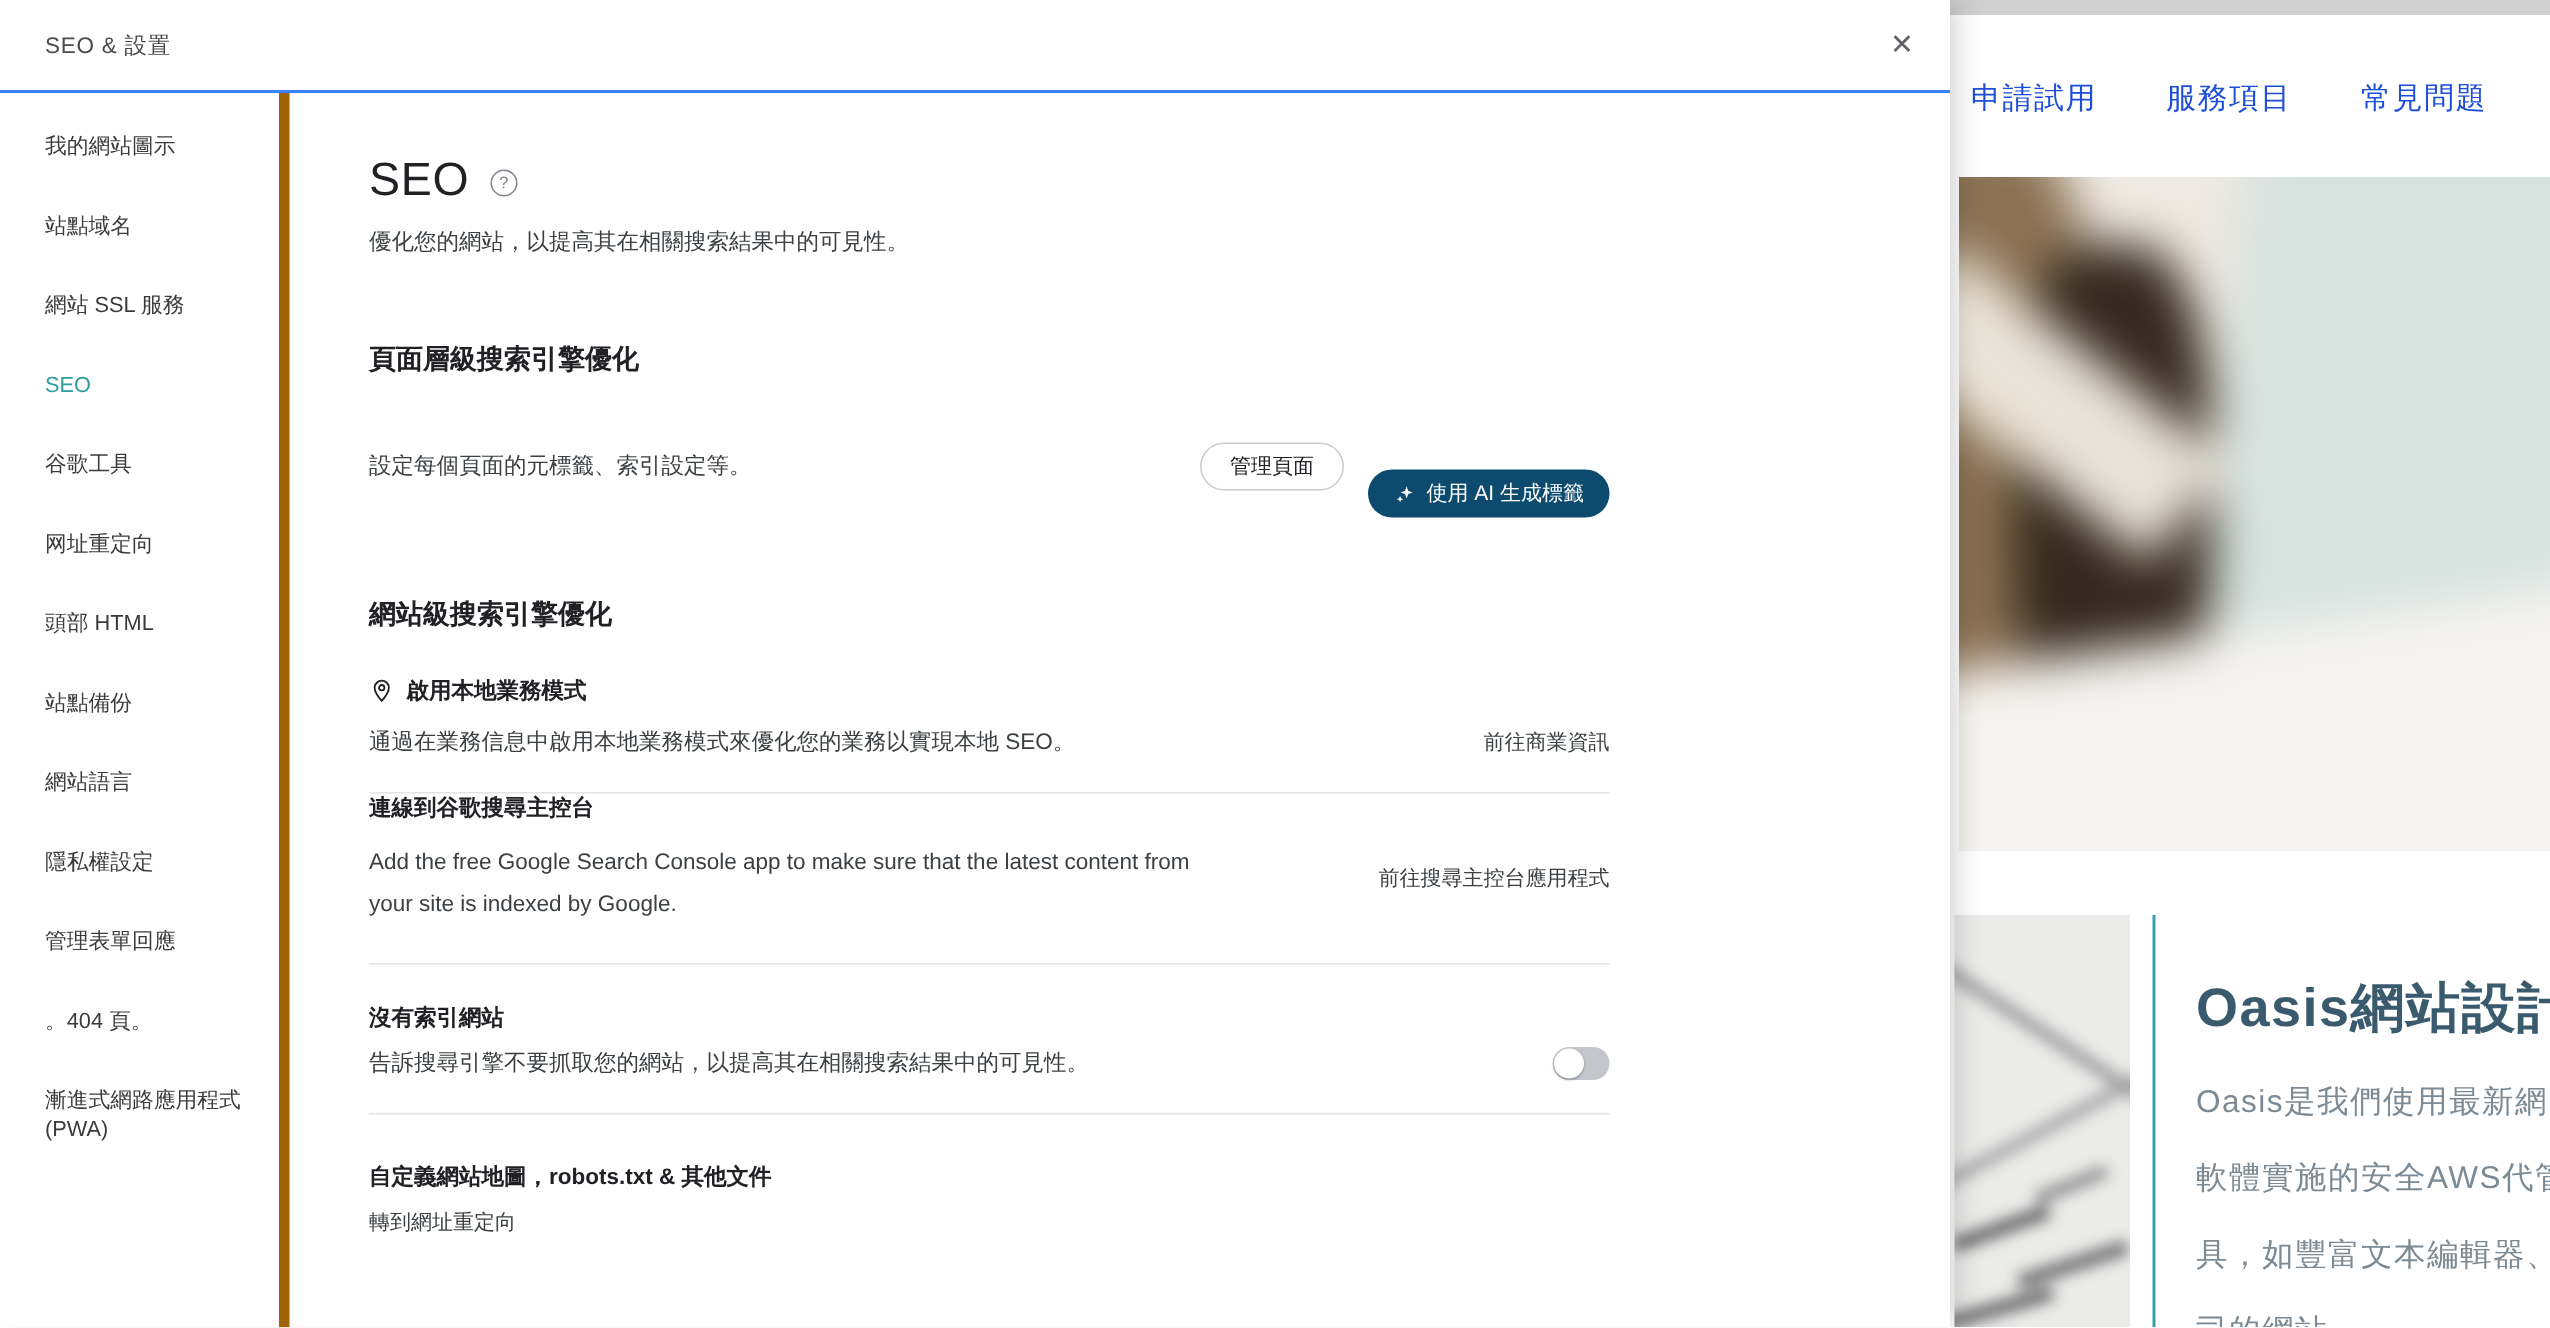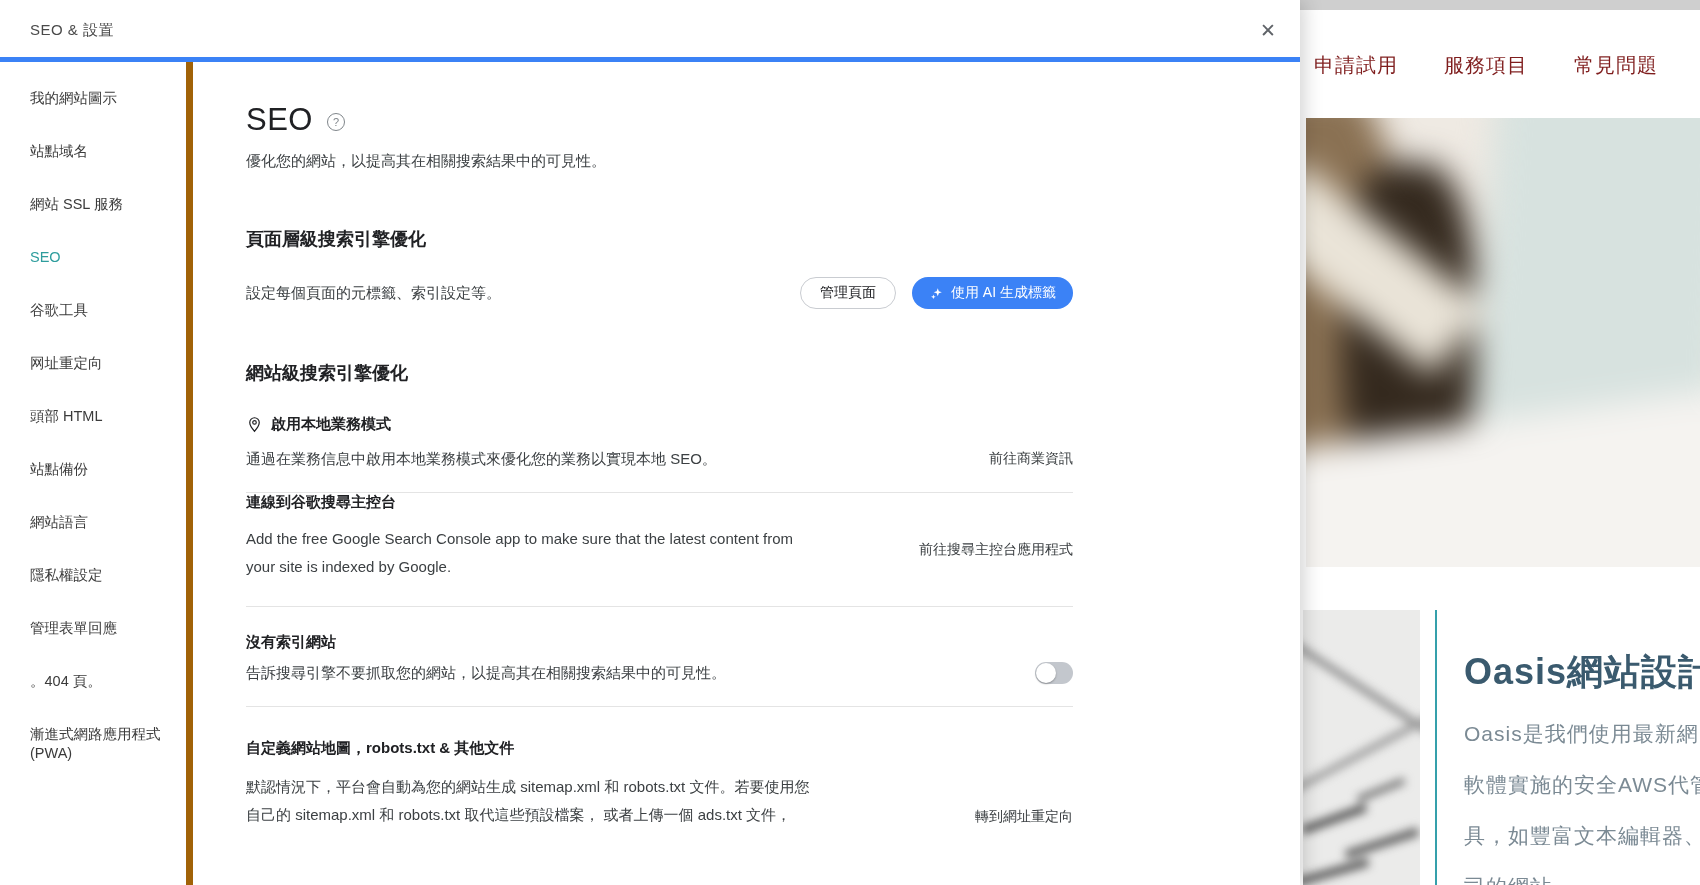--- a/index.html
+++ b/index.html
@@ -4,21 +4,21 @@
 <style>
   * { margin:0; padding:0; box-sizing:border-box; }
   html,body { width:1700px; height:885px; overflow:hidden; }
   body { font-family:"Liberation Sans","DejaVu Sans",sans-serif; background:#fff; }
   .stage { position:relative; width:1700px; height:885px; overflow:hidden; background:#fff; }
 
   
   .bg-page { position:absolute; left:1300px; top:0; width:400px; height:885px; background:#fff; overflow:hidden; }
   .bg-topstrip { position:absolute; left:0; top:0; width:400px; height:10px; background:#cfcfcf; }
   .bg-nav { position:absolute; left:14px; top:52px; width:420px; display:flex; gap:46px; white-space:nowrap; }
-  .bg-nav-item { font-size:20px; color:#7f1d1d; letter-spacing:1px; }
+  .bg-nav-item { font-size:20px; color:#1d4ed8; letter-spacing:1px; }
 
   .hero { position:absolute; left:6px; top:118px; width:394px; height:449px; overflow:hidden; background:#efeae3; }
   .hero-blur { position:absolute; left:-40px; top:-40px; right:-40px; bottom:-40px; filter:blur(16px); }
   .hero-mint { position:absolute; left:46%; top:0; width:52%; height:76%; background:#d7e2df; transform:skewX(-4deg); }
   .hero-brown-lt { position:absolute; left:-6%; top:2%; width:34%; height:84%; background:#8a7153; border-radius:35%; }
   .hero-brown-dk { position:absolute; left:16%; top:16%; width:28%; height:62%; background:#34291e; border-radius:38%; }
   .hero-cream { position:absolute; left:-4%; top:28%; width:50%; height:16%; background:#eae4d8; transform:rotate(38deg); }
   .hero-white { position:absolute; left:-10%; bottom:-6%; width:130%; height:42%; background:#f5f3f0; transform:rotate(-8deg); }
 
   .sketch { position:absolute; left:3px; top:610px; width:117px; height:275px; background:#ebebea; overflow:hidden; }
@@ -29,21 +29,21 @@
   .sk-d2 { position:absolute; left:38%; top:80%; width:52%; height:8px; background:#5a5a5a; transform:rotate(-18deg); }
   .sk-d3 { position:absolute; left:-4%; top:90%; width:60%; height:8px; background:#525252; transform:rotate(-16deg); }
   .sk-d4 { position:absolute; left:46%; top:63%; width:34%; height:6px; background:#6b6b6b; transform:rotate(-22deg); }
 
   .bg-article { position:absolute; left:135px; top:610px; width:275px; height:275px; border-left:2px solid #35a0ab; padding:38px 0 0 27px; overflow:hidden; }
   .bg-article h2 { font-size:36px; font-weight:bold; color:#3a5a6e; white-space:nowrap; letter-spacing:1px; }
   .bg-article .p-line { margin-top:23px; font-size:21px; color:#7b8a94; white-space:nowrap; letter-spacing:1px; }
 
   
   .modal { position:absolute; left:0; top:0; width:1300px; height:885px; background:#fff; box-shadow:4px 0 18px rgba(0,0,0,.18); }
-  .modal-header { position:absolute; left:0; top:0; width:1300px; height:62px; border-bottom:5px solid #3b82f6; background:#fff; }
+  .modal-header { position:absolute; left:0; top:0; width:1300px; height:62px; border-bottom:2px solid #3b82f6; background:#fff; }
   .modal-title { position:absolute; left:30px; top:21px; font-size:15px; color:#4a4a4a; letter-spacing:.5px; }
   .close-btn { position:absolute; right:18px; top:17px; width:28px; height:28px; border:none; background:transparent; font-size:19px; color:#5f6368; cursor:pointer; line-height:28px; text-align:center; }
 
   .sidebar { position:absolute; left:0; top:62px; width:193px; height:823px; border-right:7px solid #a16207; padding-top:10px; background:#fff; }
   .sidebar ul { list-style:none; }
   .sidebar li { padding:17px 16px 17px 30px; font-size:14.5px; color:#3b3b3b; line-height:19px; cursor:pointer; }
   .sidebar li.active { color:#2e9d9d; }
 
   .content { position:absolute; left:193px; top:62px; width:1107px; height:823px; padding:0 227px 0 53px; overflow:hidden; }
   .page-title-row { margin-top:40px; display:flex; align-items:center; gap:14px; }
@@ -53,21 +53,21 @@
 
   .sec-heading { font-size:18px; font-weight:bold; color:#202124; }
   .sec-heading.first { margin-top:56px; }
   .sec-heading.second { margin-top:52px; }
 
   .row { display:flex; justify-content:space-between; align-items:center; }
   .row-text { font-size:15px; color:#3c4043; line-height:22px; }
   .row.page-actions { margin-top:26px; }
   .btn-group { display:flex; gap:16px; align-items:center; }
   .btn-outline { height:32px; padding:0 19px; border:1px solid #c9ccd1; border-radius:16px; background:#fff; font-size:14px; color:#202124; cursor:pointer; font-family:inherit; }
-  .btn-ai { height:32px; padding:4px 17px; border:none; border-radius:16px; background:#3b82f6; font-size:14px; color:#fff; cursor:pointer; display:flex; align-items:center; gap:7px; font-family:inherit; }
+  .btn-ai { height:32px; padding:4px 17px; border:none; border-radius:16px; background:#0c4a6e; font-size:14px; color:#fff; cursor:pointer; display:flex; align-items:center; gap:7px; font-family:inherit;margin-top:36px; }
 
   .item-title { font-size:15px; font-weight:bold; color:#202124; display:flex; align-items:center; gap:8px; }
   .lb-title { margin-top:30px; }
   .lb-row { margin-top:14px; }
   .divider { border:none; border-top:1px solid #e4e4e4; margin-top:22px; }
   .divider.d1 { margin-top:22px; }
   .divider.d2 { margin-top:28px; }
   .sc-title { }
   .sc-row { margin-top:10px; }
   .sc-text { width:580px; }
@@ -210,21 +210,17 @@
         <div class="row-text">告訴搜尋引擎不要抓取您的網站，以提高其在相關搜索結果中的可見性。</div>
         <div class="toggle">
           <div class="toggle-knob"></div>
         </div>
       </div>
 
       <hr class="divider d1">
 
       <div class="item-title sm-title">自定義網站地圖，robots.txt &amp; 其他文件</div>
       <div class="row sm-row">
-        <div class="row-text sm-text">
-          <div>默認情況下，平台會自動為您的網站生成 sitemap.xml 和 robots.txt 文件。若要使用您</div>
-          <div>自己的 sitemap.xml 和 robots.txt 取代這些預設檔案， 或者上傳一個 ads.txt 文件，</div>
-        </div>
         <button class="action-link">轉到網址重定向</button>
       </div>
     </main>
   </div>
 </div>
 
 </body></html>

